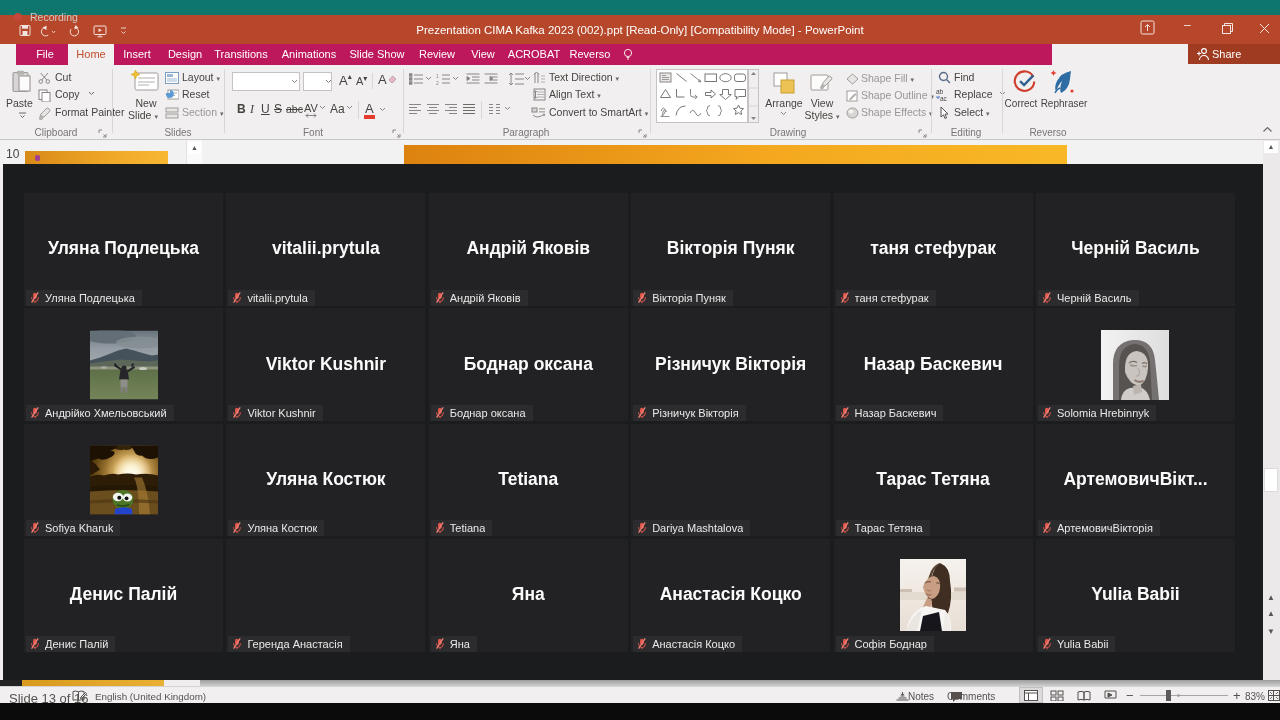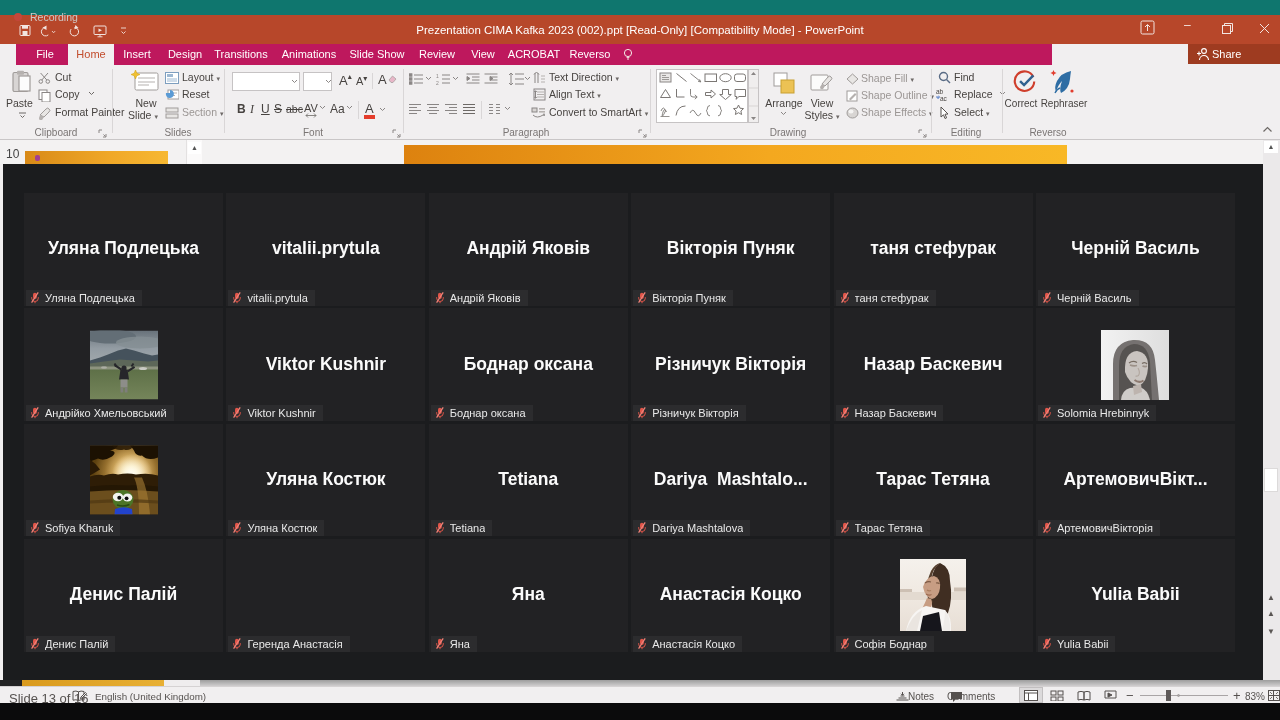--- a/index.html
+++ b/index.html
@@ -746,21 +746,20 @@
               <rect x="3" y="0.7" width="3.8" height="6.2" rx="1.9" fill="#e25549" stroke="none"></rect>
               <path d="M1.7 5.2 v1 a3.3 3.3 0 0 0 6.6 0 v-1" stroke-width="1"></path>
               <line x1="5" y1="9.8" x2="5" y2="11.2" stroke-width="1"></line>
               <line x1="8.2" y1="0.4" x2="1.6" y2="10.6" stroke="#ef837a" stroke-width="1.2"></line>
             </g>
           </svg>
           <span>Tetiana</span>
         </div>
       </div>
 <div class="tile">
-        <div class="nm">Dariya&nbsp; Mashtalo...</div>
         <div class="lb">
           <svg class="mic" width="10" height="12" viewBox="0 0 10 12">
             <g stroke="#e25549" fill="none">
               <rect x="3" y="0.7" width="3.8" height="6.2" rx="1.9" fill="#e25549" stroke="none"></rect>
               <path d="M1.7 5.2 v1 a3.3 3.3 0 0 0 6.6 0 v-1" stroke-width="1"></path>
               <line x1="5" y1="9.8" x2="5" y2="11.2" stroke-width="1"></line>
               <line x1="8.2" y1="0.4" x2="1.6" y2="10.6" stroke="#ef837a" stroke-width="1.2"></line>
             </g>
           </svg>
           <span>Dariya Mashtalova</span>

